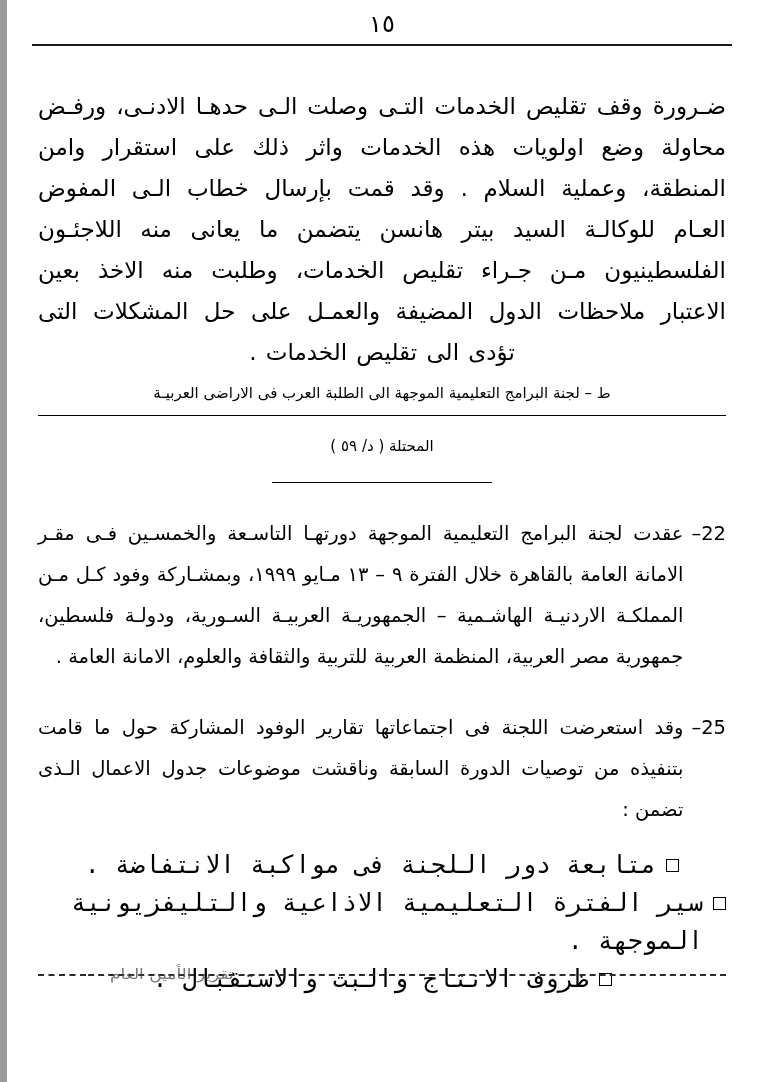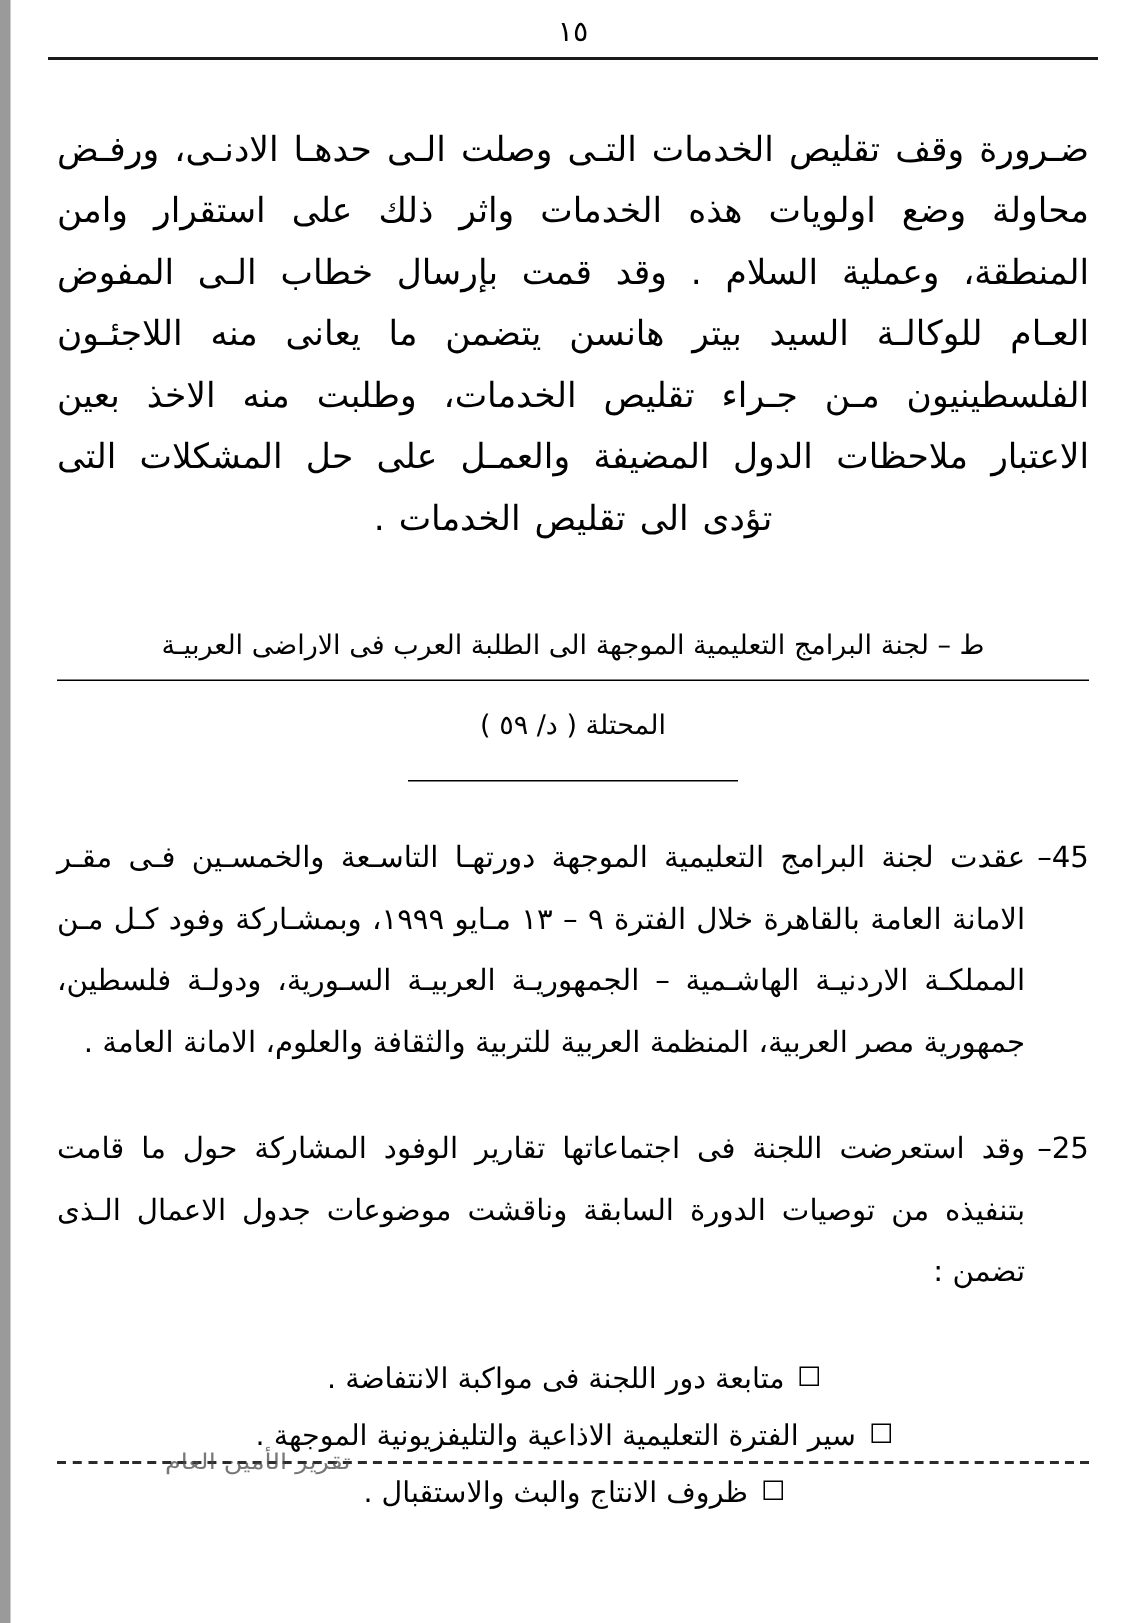--- a/index.html
+++ b/index.html
@@ -26,21 +26,21 @@
   .edge-bar {
     position: absolute;
     left: 0;
     top: 0;
     width: 7px;
     height: 1082px;
     background: #9a9a9a;
   }
   .page-number {
     text-align: center;
-    font-size: 19px;
+    font-size: 24px;
     letter-spacing: 1px;
     padding-top: 10px;
     padding-bottom: 6px;
     direction: rtl;
   }
   .top-rule {
     border-top: 2px solid #1a1a1a;
     margin: 0 -6px 0 -6px;
   }
   .body-block {
@@ -54,23 +54,22 @@
   }
   .para-justify {
     direction: rtl;
     text-align: justify;
     text-align-last: right;
   }
   .para-center-last {
     text-align-last: center;
   }
   .heading {
-    margin-top: 44px;
-    direction: rtl;
-    font-size: 18px;
+    direction: rtl;
+    font-size: 15px;
     line-height: 40px;
   }
   .heading .line1 {
     display: block;
     text-align: center;
     border-bottom: 1.5px solid #000;
     padding-bottom: 2px;
   }
   .heading .line2 {
     display: block;
@@ -93,24 +92,25 @@
     flex: 0 0 auto;
     white-space: nowrap;
     padding-left: 8px;
   }
   .numbered .txt {
     flex: 1 1 auto;
     text-align: justify;
     text-align-last: right;
   }
   .bullets {
-    margin-top: 32px;
-    direction: rtl;
-    font-size: 19px;
+    margin-top: 18px;
+    direction: rtl;
+    font-size: 25px;
     line-height: 38px;
+    font-family: Liberation Mono, monospace;
   }
   .bullet-row {
     display: flex;
     justify-content: center;
     align-items: baseline;
   }
   .bullet-box {
     display: inline-block;
     width: 11px;
     height: 11px;
@@ -166,21 +166,21 @@
   <div class="top-rule"></div>
 
   <div class="body-block para-justify para-center-last">ضـرورة وقف تقليص الخدمات التـى وصلت الـى حدهـا الادنـى، ورفـض محاولة وضع اولويات هذه الخدمات واثر ذلك على استقرار  وامن المنطقة، وعملية السلام . وقد قمت بإرسال خطاب الـى المفوض العـام للوكالـة السيد بيتر  هانسن يتضمن ما يعانى منه  اللاجئـون الفلسطينيون مـن جـراء تقليص الخدمات، وطلبت منه الاخذ بعين الاعتبار ملاحظات الدول المضيفة والعمـل على حل المشكلات التى تؤدى الى تقليص الخدمات .</div>
 
   <div class="heading">
     <span class="line1">ط – لجنة البرامج التعليمية الموجهة الى الطلبة العرب فى الاراضى العربيـة</span>
     <span class="line2">المحتلة ( د/ ٥٩ )</span>
   </div>
 
   <div class="numbered">
-    <span class="num">45–</span>
+    <span class="num">22–</span>
     <span class="txt">عقدت لجنة البرامج التعليمية  الموجهة دورتهـا التاسـعة والخمسـين فـى مقـر الامانة العامة بالقاهرة خلال الفترة ٩ – ١٣  مـايو ١٩٩٩، وبمشـاركة وفود كـل مـن المملكـة الاردنيـة الهاشـمية – الجمهوريـة العربيـة السـورية، ودولـة فلسطين، جمهورية مصر العربية، المنظمة العربية للتربية  والثقافة والعلوم، الامانة العامة .</span>
   </div>
 
   <div class="numbered">
     <span class="num">25–</span>
     <span class="txt para-center-last">وقد استعرضت اللجنة فى اجتماعاتها تقارير الوفود المشاركة حول ما  قامت بتنفيذه من توصيات الدورة السابقة وناقشت موضوعات جدول الاعمال الـذى تضمن :</span>
   </div>
 
   <div class="bullets">
     <div class="bullet-row">

